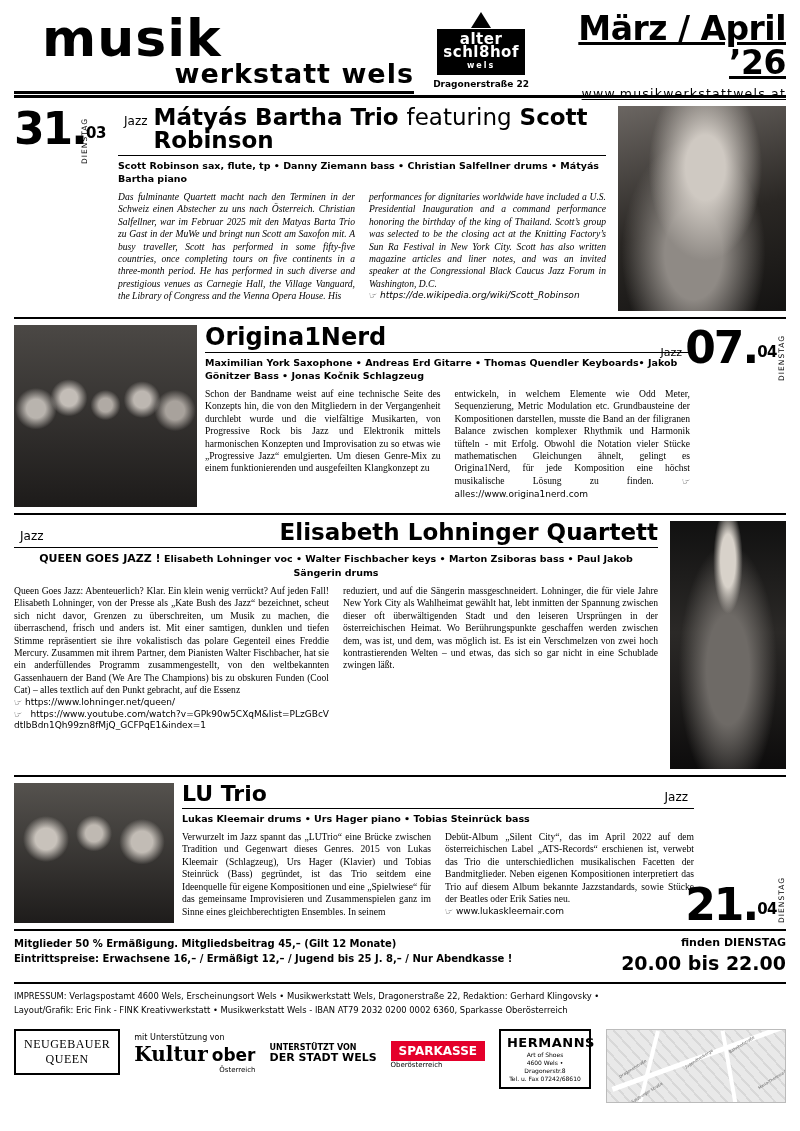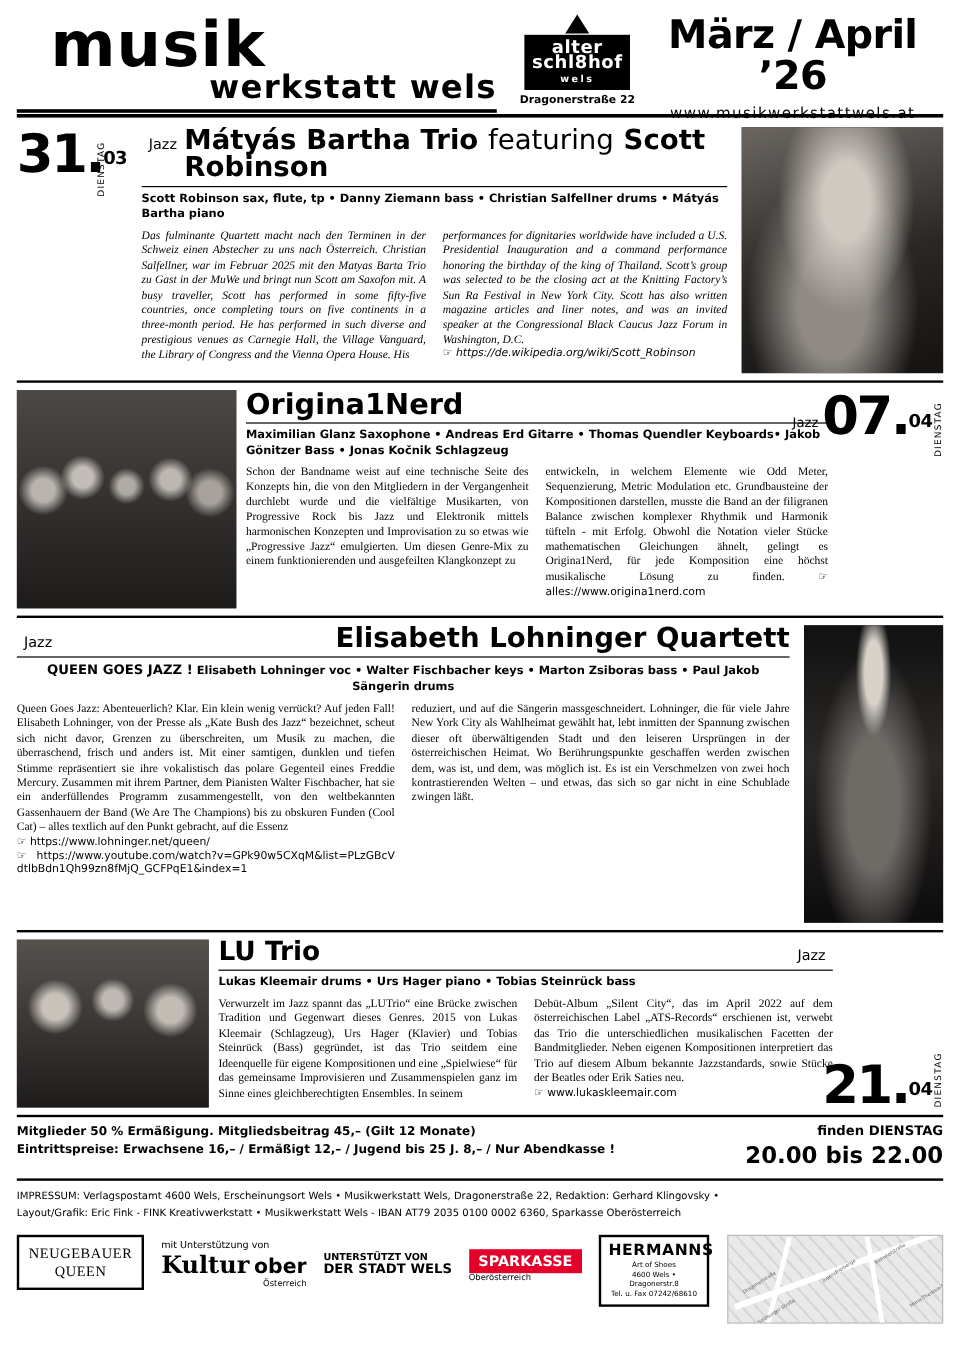--- a/index.html
+++ b/index.html
@@ -77,21 +77,21 @@
     font-size: 9px;
     margin-top: 4px;
   }
   .tower {
     width: 0; height: 0;
     border-left: 10px solid transparent;
     border-right: 10px solid transparent;
     border-bottom: 16px solid #000;
     margin: 0 auto 1px;
   }
-  .right-head { text-align: center; width: 255px; padding-top: 2px; }
+  .right-head { text-align: right; width: 255px; padding-top: 2px; text-decoration: underline; }
   .date-big {
     font-family: "DejaVu Sans", sans-serif;
     font-weight: bold;
     font-size: 33px;
     line-height: 34px;
     letter-spacing: -0.5px;
   }
   .web {
     font-family: "DejaVu Sans", sans-serif;
     font-size: 12.5px;
@@ -336,21 +336,21 @@
     </div>
   </div>
 
   <div class="event">
     <div class="ev-photo" style="width:183px;height:182px;margin-right:8px;">
       <div class="ph-band"></div>
     </div>
     <div class="ev-body">
       <div class="title" style="font-size:24px;">Origina1Nerd</div>
       <div class="title-rule"></div>
-      <div class="lineup">Maximilian Glanz Saxophone • Andreas Erd Gitarre • Thomas Quendler Keyboards• Jakob Gönitzer Bass • Jonas Kočnik Schlagzeug</div>
+      <div class="lineup">Maximilian York Saxophone • Andreas Erd Gitarre • Thomas Quendler Keyboards• Jakob Gönitzer Bass • Jonas Kočnik Schlagzeug</div>
       <div class="cols">
         <span>Schon der Bandname weist auf eine technische Seite des Konzepts hin, die von den Mitgliedern in der Vergangenheit durchlebt wurde und die vielfältige Musikarten, von Progressive Rock bis Jazz und Elektronik mittels harmonischen Konzepten und Improvisation zu so etwas wie „Progressive Jazz“ emulgierten. Um diesen Genre-Mix zu einem funktionierenden und ausgefeilten Klangkonzept zu</span>
         <span style="display:block;break-before:column;"></span>
         <span>entwickeln, in welchem Elemente wie Odd Meter, Sequenzierung, Metric Modulation etc. Grundbausteine der Kompositionen darstellen, musste die Band an der filigranen Balance zwischen komplexer Rhythmik und Harmonik tüfteln - mit Erfolg. Obwohl die Notation vieler Stücke mathematischen Gleichungen ähnelt, gelingt es Origina1Nerd, für jede Komposition eine höchst musikalische Lösung zu finden.</span>
         <span class="hand">☞ <span>alles://www.origina1nerd.com</span></span>
       </div>
     </div>
     <div class="date-col right" style="width:96px;align-items:flex-start;">
       <div class="daynum" style="text-align:right;">
         <span class="dd">07.</span><span class="mm">04</span>
@@ -416,21 +416,21 @@
       <div>Eintrittspreise: Erwachsene 16,– / Ermäßigt 12,– / Jugend bis 25 J. 8,– / Nur Abendkasse !</div>
     </div>
     <div class="times">
       <div>finden DIENSTAG</div>
       <div style="font-size:19px;">20.00 bis 22.00</div>
     </div>
   </div>
 
   <div class="impressum">
     <div>IMPRESSUM: Verlagspostamt 4600 Wels, Erscheinungsort Wels • Musikwerkstatt Wels, Dragonerstraße 22, Redaktion: Gerhard Klingovsky •</div>
-    <div>Layout/Grafik: Eric Fink - FINK Kreativwerkstatt • Musikwerkstatt Wels - IBAN AT79 2035 0100 0002 6360, Sparkasse Oberösterreich</div>
+    <div>Layout/Grafik: Eric Fink - FINK Kreativwerkstatt • Musikwerkstatt Wels - IBAN AT79 2032 0200 0002 6360, Sparkasse Oberösterreich</div>
   </div>
 
   <div class="sponsors">
     <div class="spon-box">
       <div>NEUGEBAUER</div>
       <div>QUEEN</div>
     </div>
     <div style="padding-top:4px;">
       <div class="spon" style="font-weight:normal;font-size:8px;">mit Unterstützung von</div>
       <div style="display:flex;align-items:baseline;gap:4px;">

